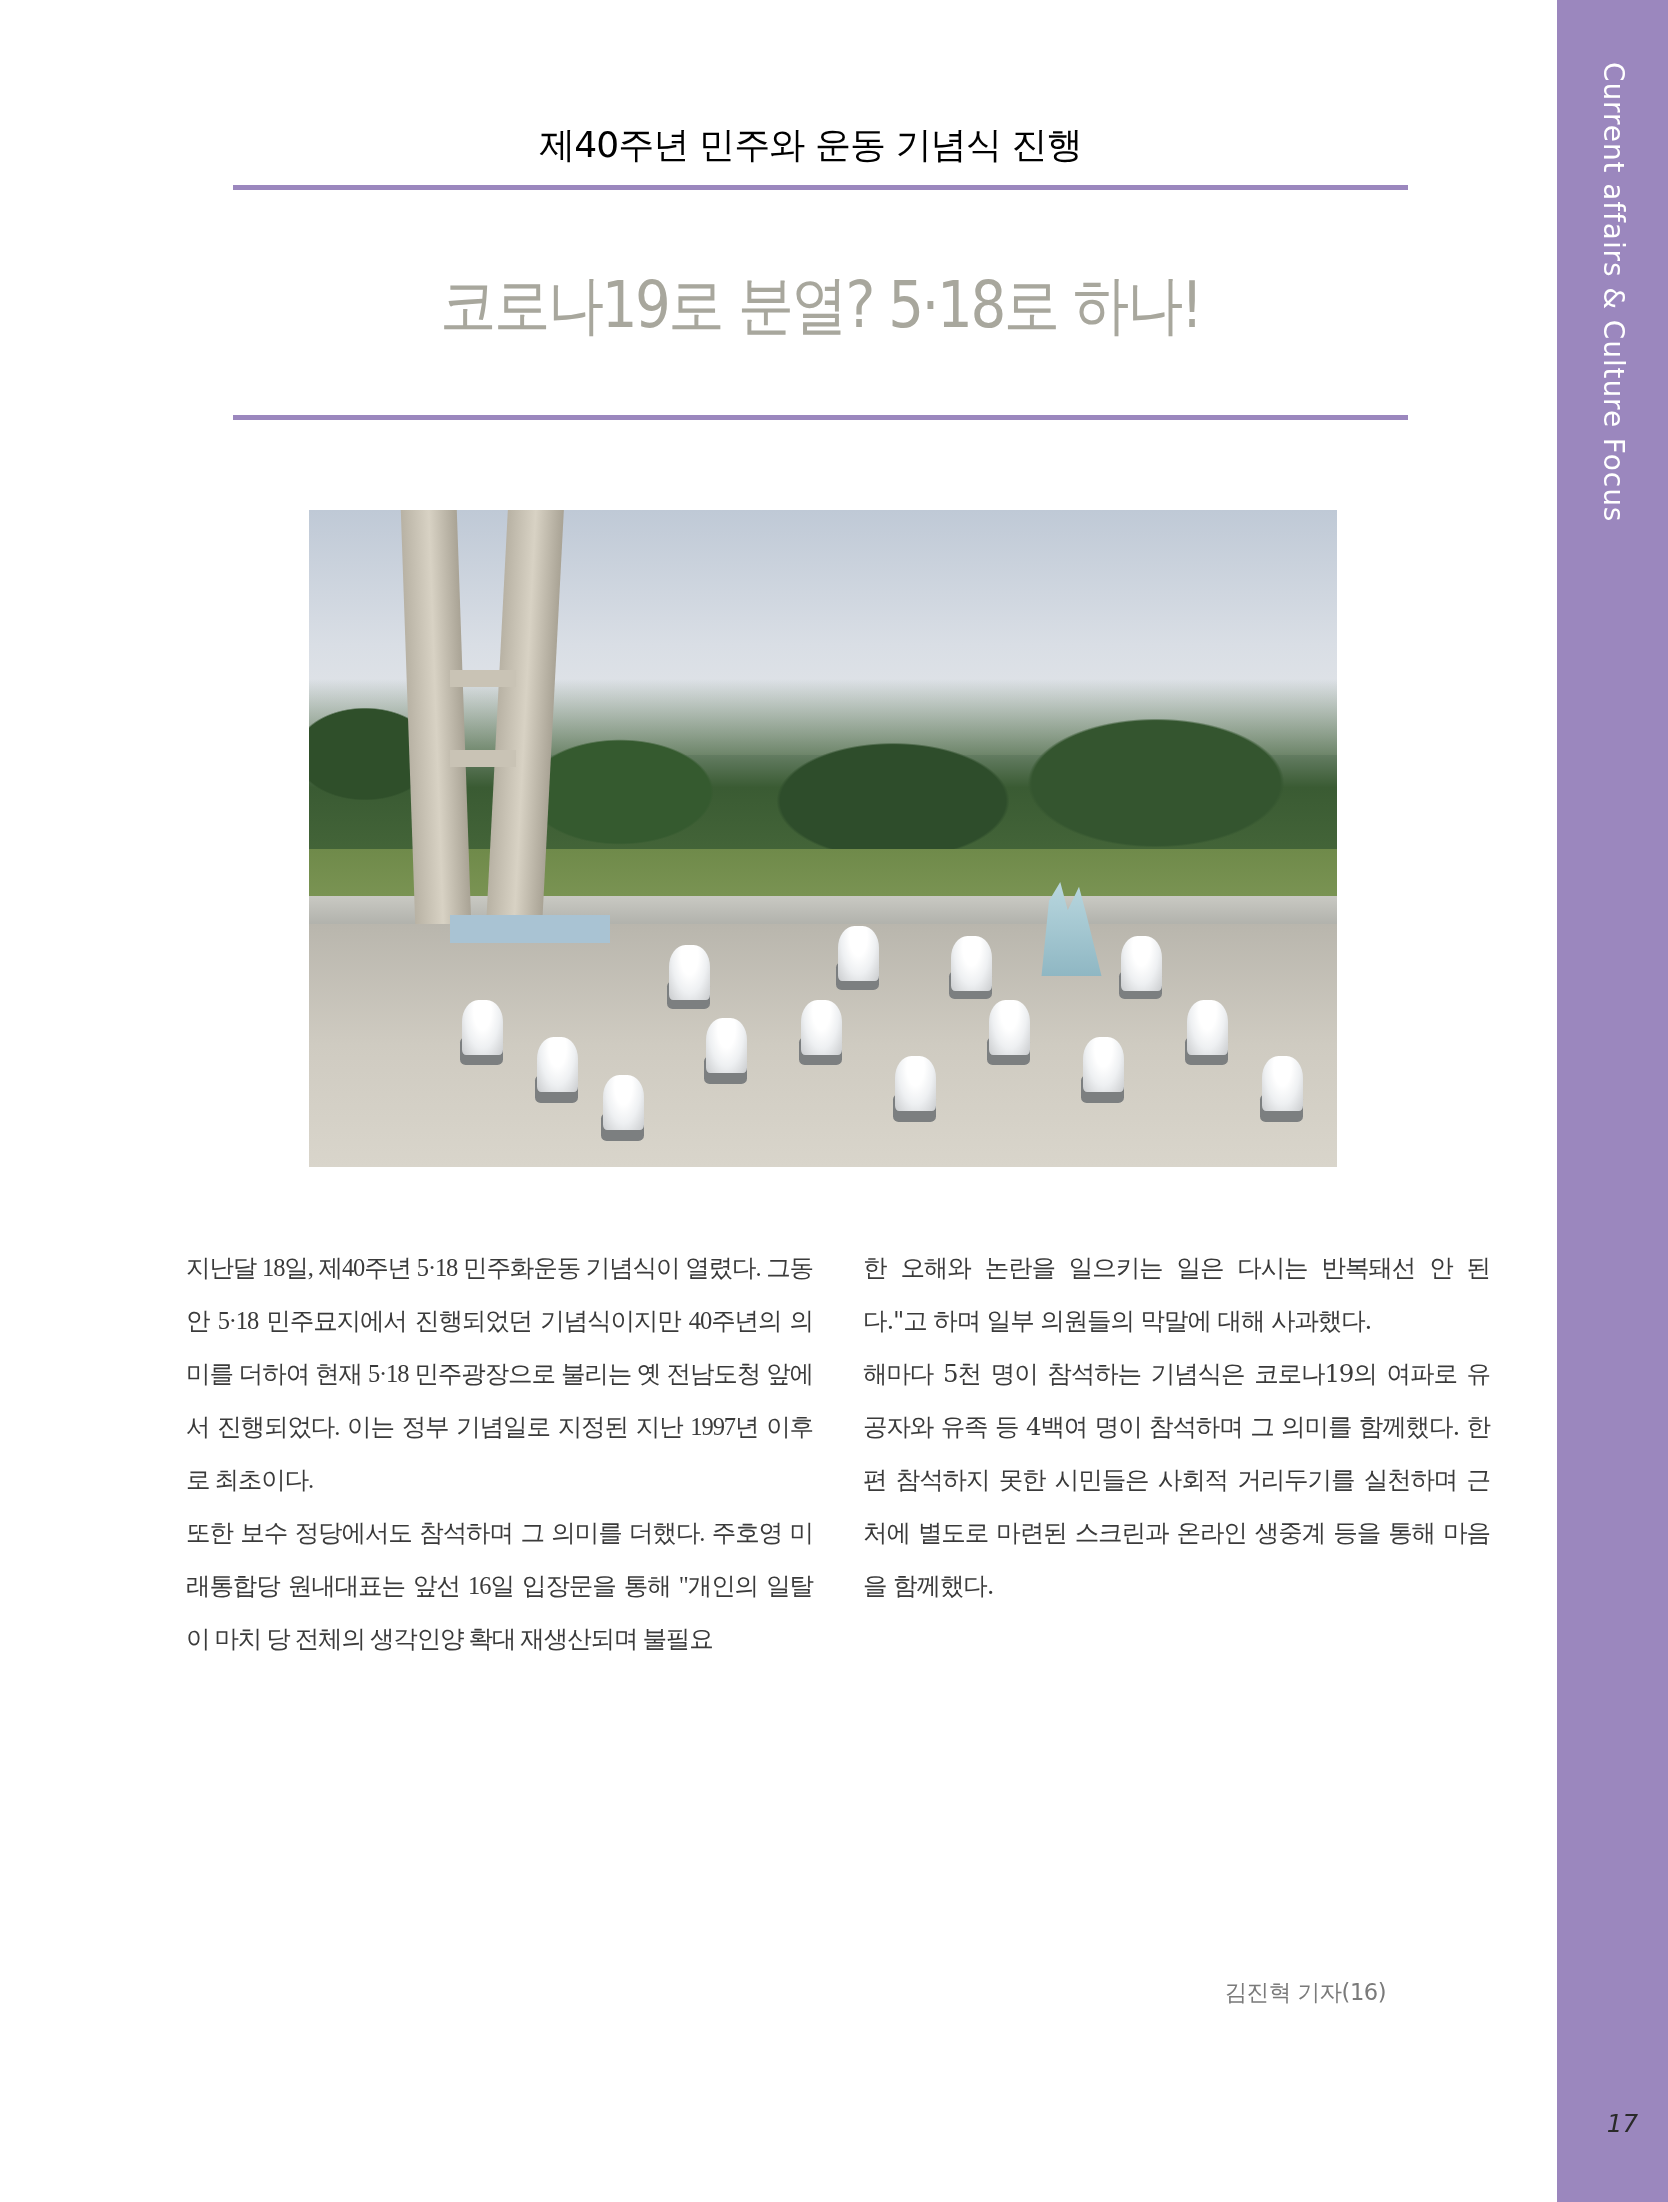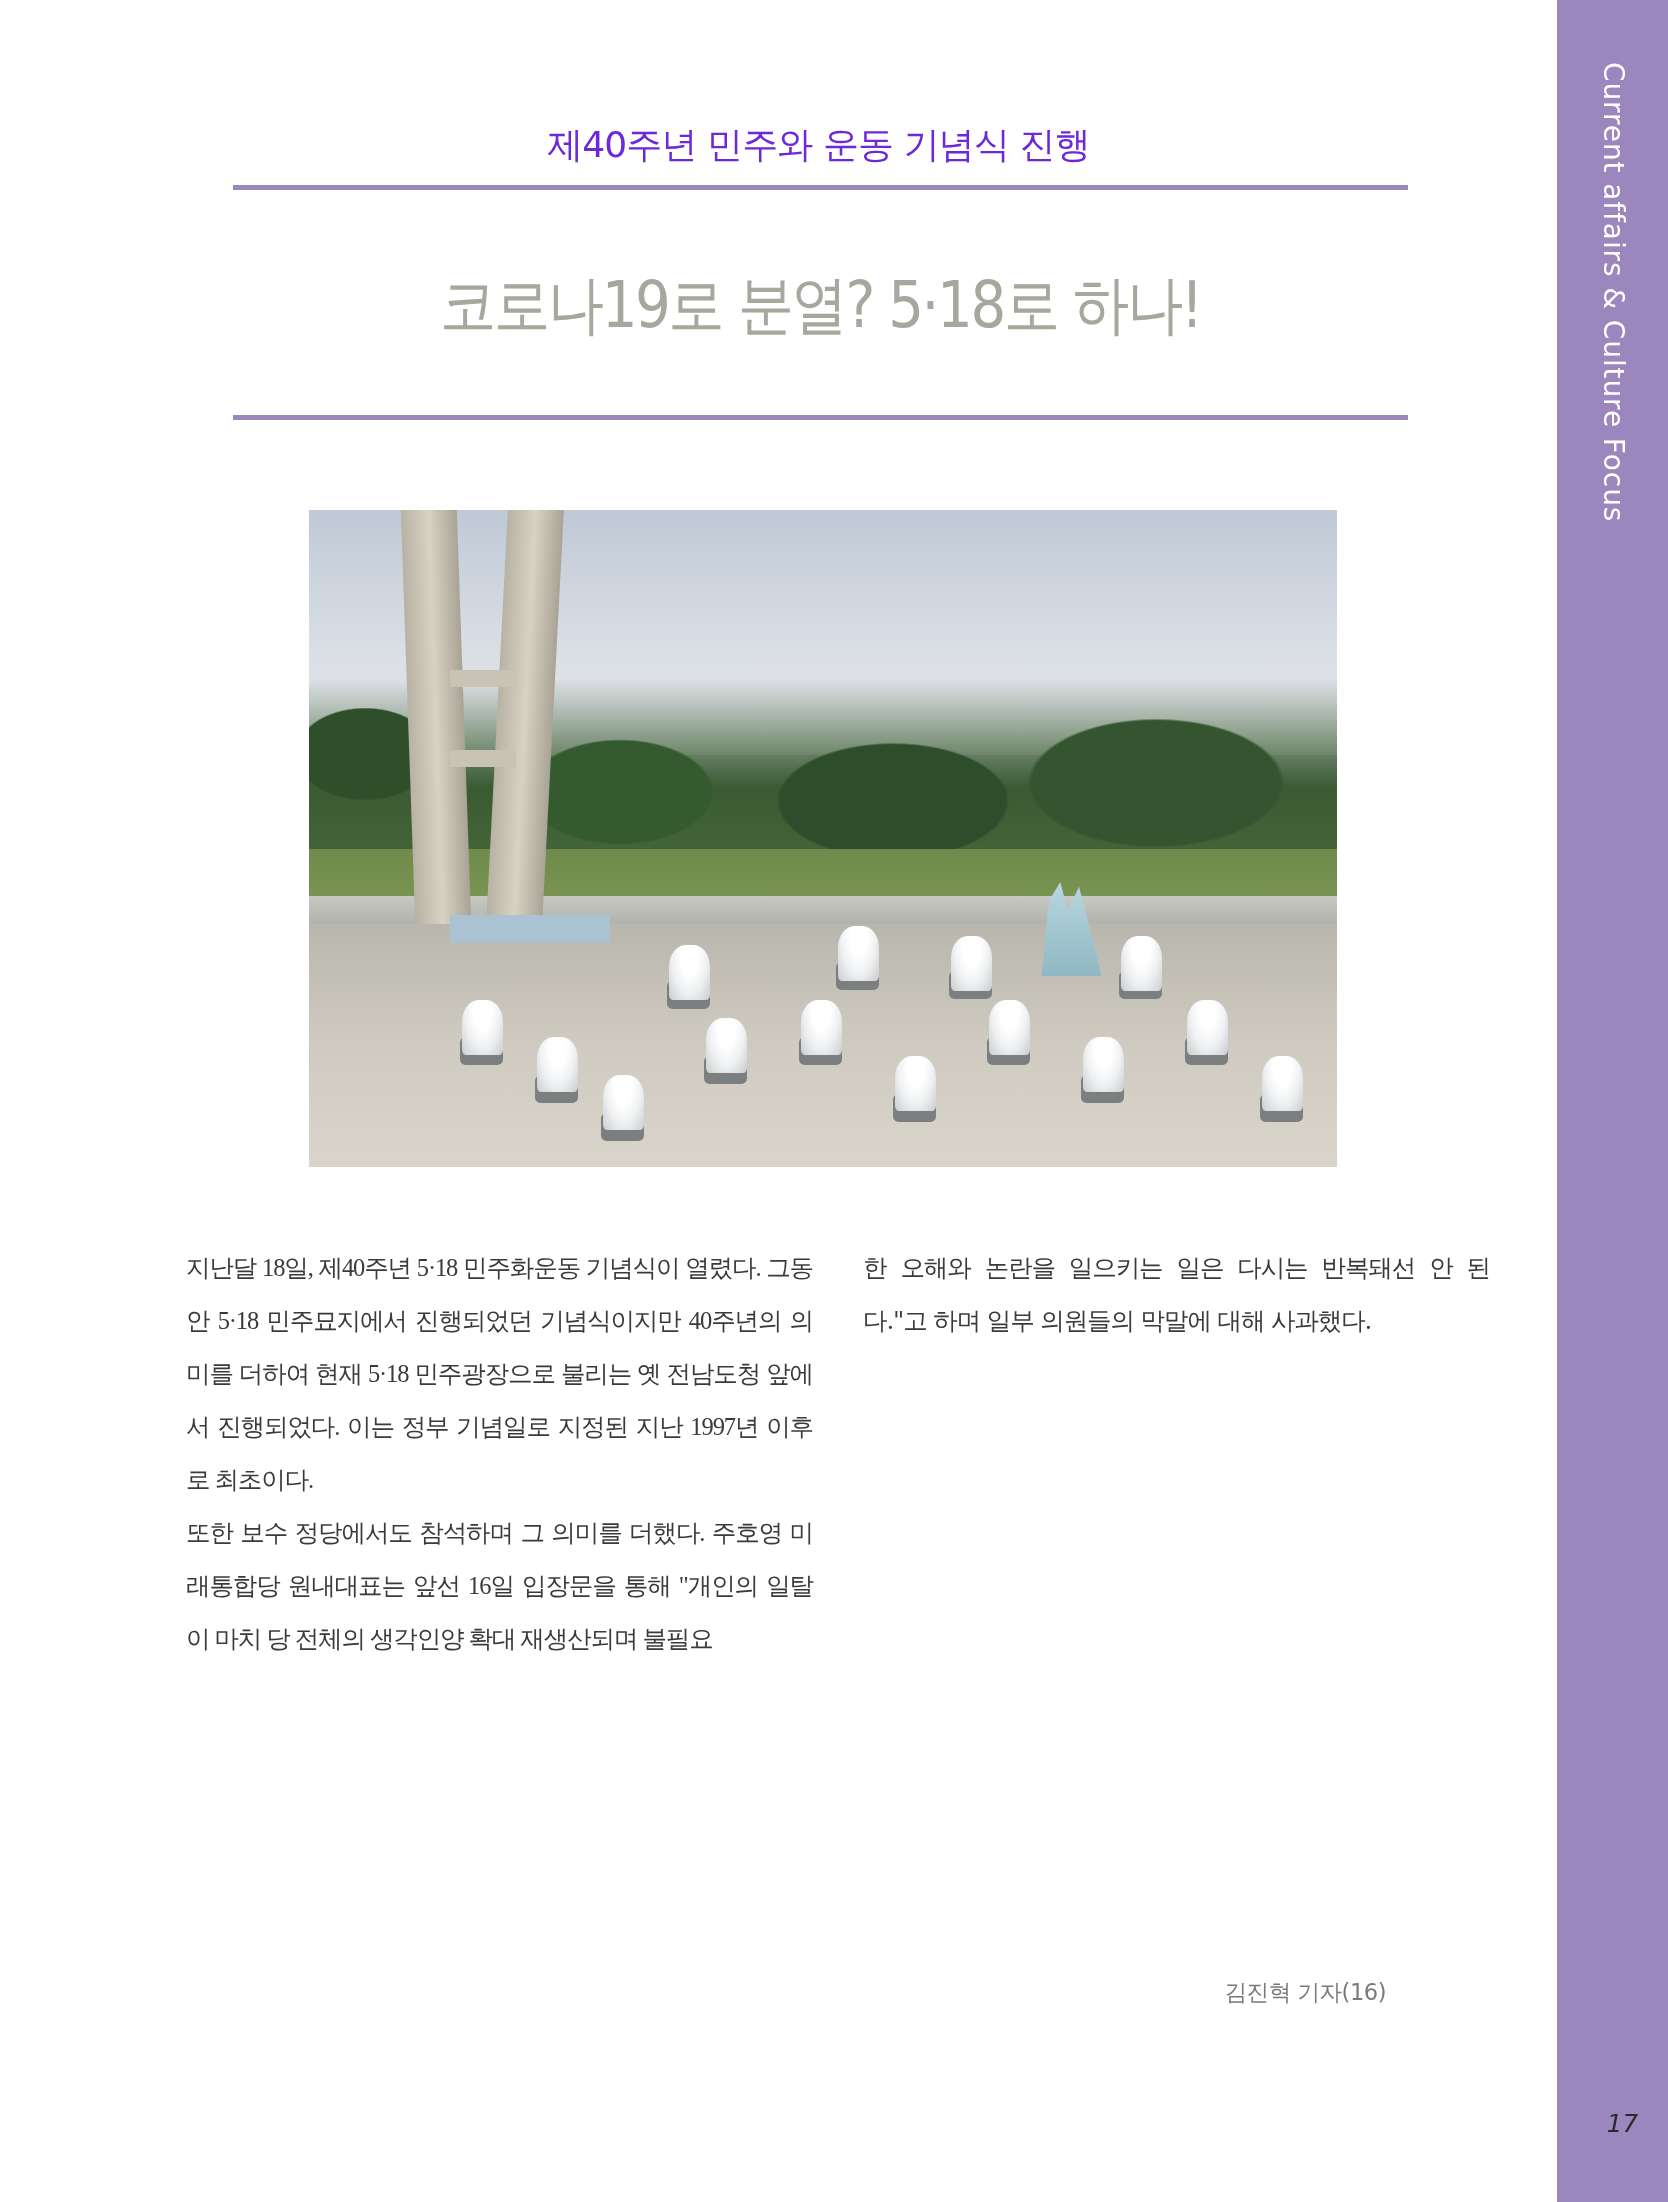--- a/index.html
+++ b/index.html
@@ -16,26 +16,26 @@
     }
     .page {
       position: absolute;
       left: 0; top: 0;
       width: 1557px;
       height: 2202px;
       background: #ffffff;
     }
     .kicker {
       position: absolute;
-      left: 231px;
+      left: 223px;
       width: 1175px;
       top: 121px;
       text-align: center;
       font-size: 36px;
-      color: #6d28d9;
+      color: #000000;
       letter-spacing: -0.9px;
       font-family: "DejaVu Sans", "Liberation Sans", sans-serif;
     }
     .rule {
       position: absolute;
       left: 233px;
       width: 1175px;
       height: 4.7px;
       background: #9b87be;
     }
@@ -201,20 +201,21 @@
     <div class="seat" style="left:812px;top:426px;"></div>
   </div>
 
   <div class="col left">
     <p>지난달 18일, 제40주년 5·18 민주화운동 기념식이 열렸다. 그동안 5·18 민주묘지에서 진행되었던 기념식이지만 40주년의 의미를 더하여 현재 5·18 민주광장으로 불리는 옛 전남도청 앞에서 진행되었다. 이는 정부 기념일로 지정된 지난 1997년 이후로 최초이다.</p>
     <p>또한 보수 정당에서도 참석하며 그 의미를 더했다. 주호영 미래통합당 원내대표는 앞선 16일 입장문을 통해 "개인의 일탈이 마치 당 전체의 생각인양 확대 재생산되며 불필요</p>
   </div>
 
   <div class="col right">
     <p>한 오해와 논란을 일으키는 일은 다시는 반복돼선 안 된다."고 하며 일부 의원들의 막말에 대해 사과했다.</p>
+    <p>해마다 5천 명이 참석하는 기념식은 코로나19의 여파로 유공자와 유족 등 4백여 명이 참석하며 그 의미를 함께했다. 한편 참석하지 못한 시민들은 사회적 거리두기를 실천하며 근처에 별도로 마련된 스크린과 온라인 생중계 등을 통해 마음을 함께했다.</p>
   </div>
 
   <div class="byline">김진혁 기자(16)</div>
 </div>
 
 <div class="sidebar"></div>
 <div class="section-label">Current affairs &amp; Culture Focus</div>
 <div class="page-number">17</div>
 
 

